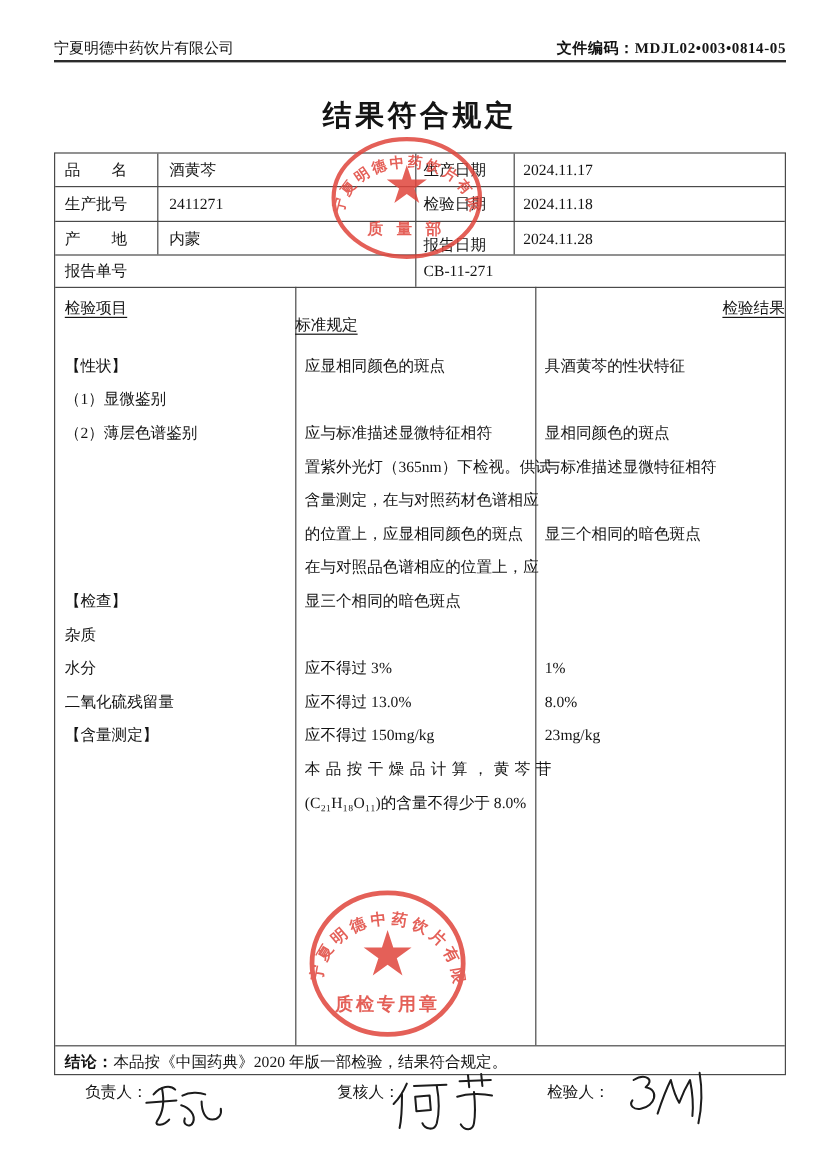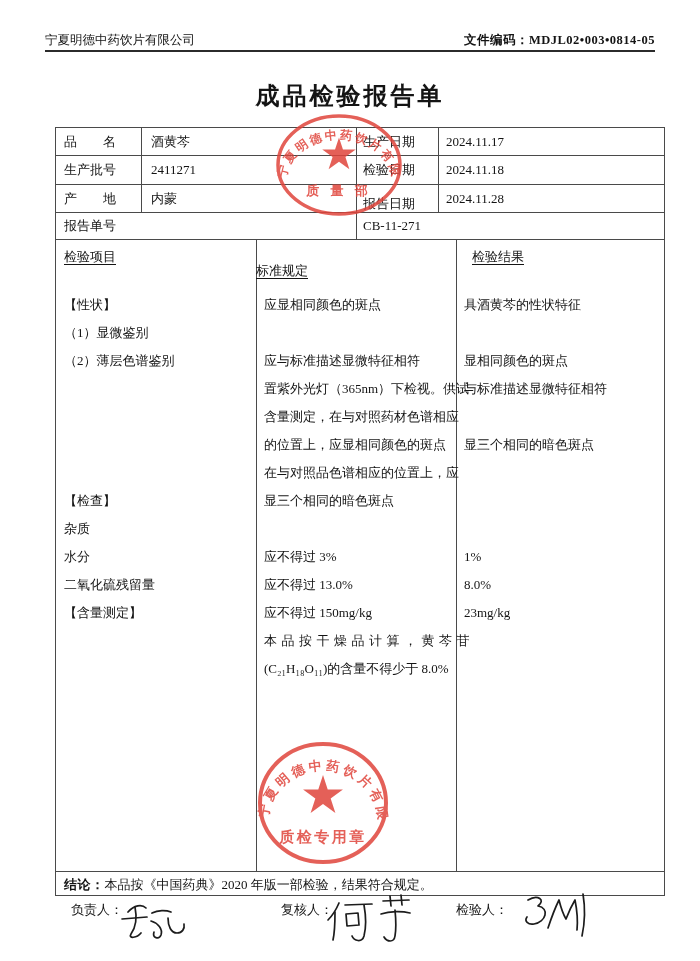--- a/index.html
+++ b/index.html
@@ -13,21 +13,21 @@
     font-family:"Liberation Serif","DejaVu Serif",serif;
     color:var(--text);font-size:13px;overflow:hidden;
   }
   
   .hdr-company{position:absolute;left:45px;top:32px;font-size:12.5px;}
   .hdr-code{position:absolute;right:45px;top:32px;font-size:12.5px;font-weight:bold;letter-spacing:.5px;}
   .hdr-rule{position:absolute;left:45px;top:50px;width:610px;height:2px;background:#2b2b2b;}
   .doc-title{position:absolute;left:0;top:80px;width:700px;text-align:center;
     font-size:24px;font-weight:bold;letter-spacing:3px;}
   
-  .tbl{position:absolute;left:45px;top:127px;width:610px;height:769px;border:1px solid var(--border);box-sizing:border-box;margin-left:10px;}
+  .tbl{position:absolute;left:45px;top:127px;width:610px;height:769px;border:1px solid var(--border);box-sizing:border-box;}
   .hline,.vline{position:absolute;background:var(--border);}
   .hline{height:1px;left:0;width:608px;}
   .vline{width:1px;}
   .cell{position:absolute;line-height:27px;white-space:nowrap;}
   .u{text-decoration:underline;text-underline-offset:3px;}
   .bodycol{position:absolute;top:163px;}
   .bline{height:28px;line-height:28px;white-space:nowrap;overflow:visible;}
   .spread{letter-spacing:4.5px;}
   .concl{position:absolute;left:0;top:744px;width:602px;height:25px;line-height:25px;padding-left:8px;white-space:nowrap;}
   .concl b{letter-spacing:.5px;}
@@ -40,21 +40,21 @@
   .sigsvg path{stroke:#1c1c1c;stroke-width:1.7;fill:none;stroke-linecap:round;stroke-linejoin:round;}
 </style>
 </head>
 <body>
 
 <div class="page">
 
   <div class="hdr-company">宁夏明德中药饮片有限公司</div>
   <div class="hdr-code"><span>文件编码：</span><span>MDJL02•003•0814-05</span></div>
   <div class="hdr-rule"></div>
-  <div class="doc-title">成品检验报告单</div>
+  <div class="doc-title">结果符合规定</div>
 
   <div class="tbl">
 
     <div class="hline" style="top:27px"></div>
     <div class="hline" style="top:56px"></div>
     <div class="hline" style="top:84px"></div>
     <div class="hline" style="top:111px"></div>
     <div class="hline" style="top:743px"></div>
 
     <div class="vline" style="left:85px;top:0;height:84px"></div>
@@ -77,21 +77,21 @@
     <div class="cell" style="left:8px;top:57px">产　　地</div>
     <div class="cell" style="left:95px;top:57px">内蒙</div>
     <div class="cell" style="left:307px;top:62px">报告日期</div>
     <div class="cell" style="left:390px;top:57px">2024.11.28</div>
 
     <div class="cell" style="left:8px;top:84px">报告单号</div>
     <div class="cell" style="left:307px;top:84px">CB-11-271</div>
 
     <div class="cell u" style="left:8px;top:115px">检验项目</div>
     <div class="cell u" style="left:200px;top:129px;width:200px;text-align:left">标准规定</div>
-    <div class="cell u" style="left:416px;top:115px;width:208px;text-align:left">检验结果</div>
+    <div class="cell u" style="left:400px;top:115px;width:208px;text-align:right">检验结果</div>
 
     <div class="bodycol" style="left:8px;width:188px">
       <div class="bline">【性状】</div>
       <div class="bline">（1）显微鉴别</div>
       <div class="bline">（2）薄层色谱鉴别</div>
       <div class="bline"></div>
       <div class="bline"></div>
       <div class="bline"></div>
       <div class="bline"></div>
       <div class="bline">【检查】</div>

